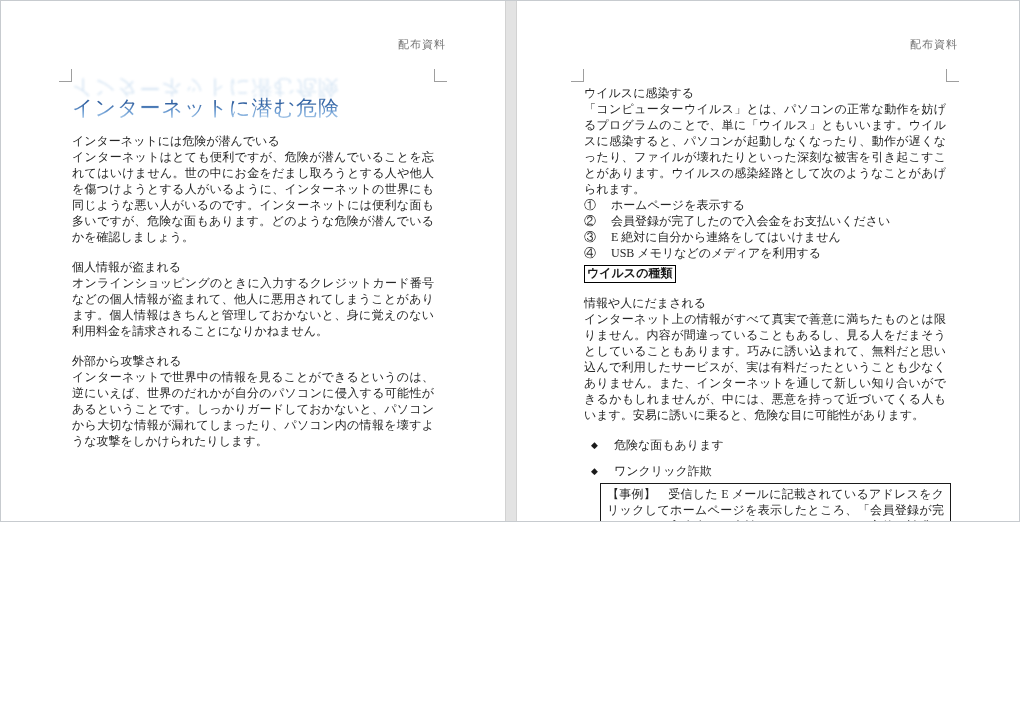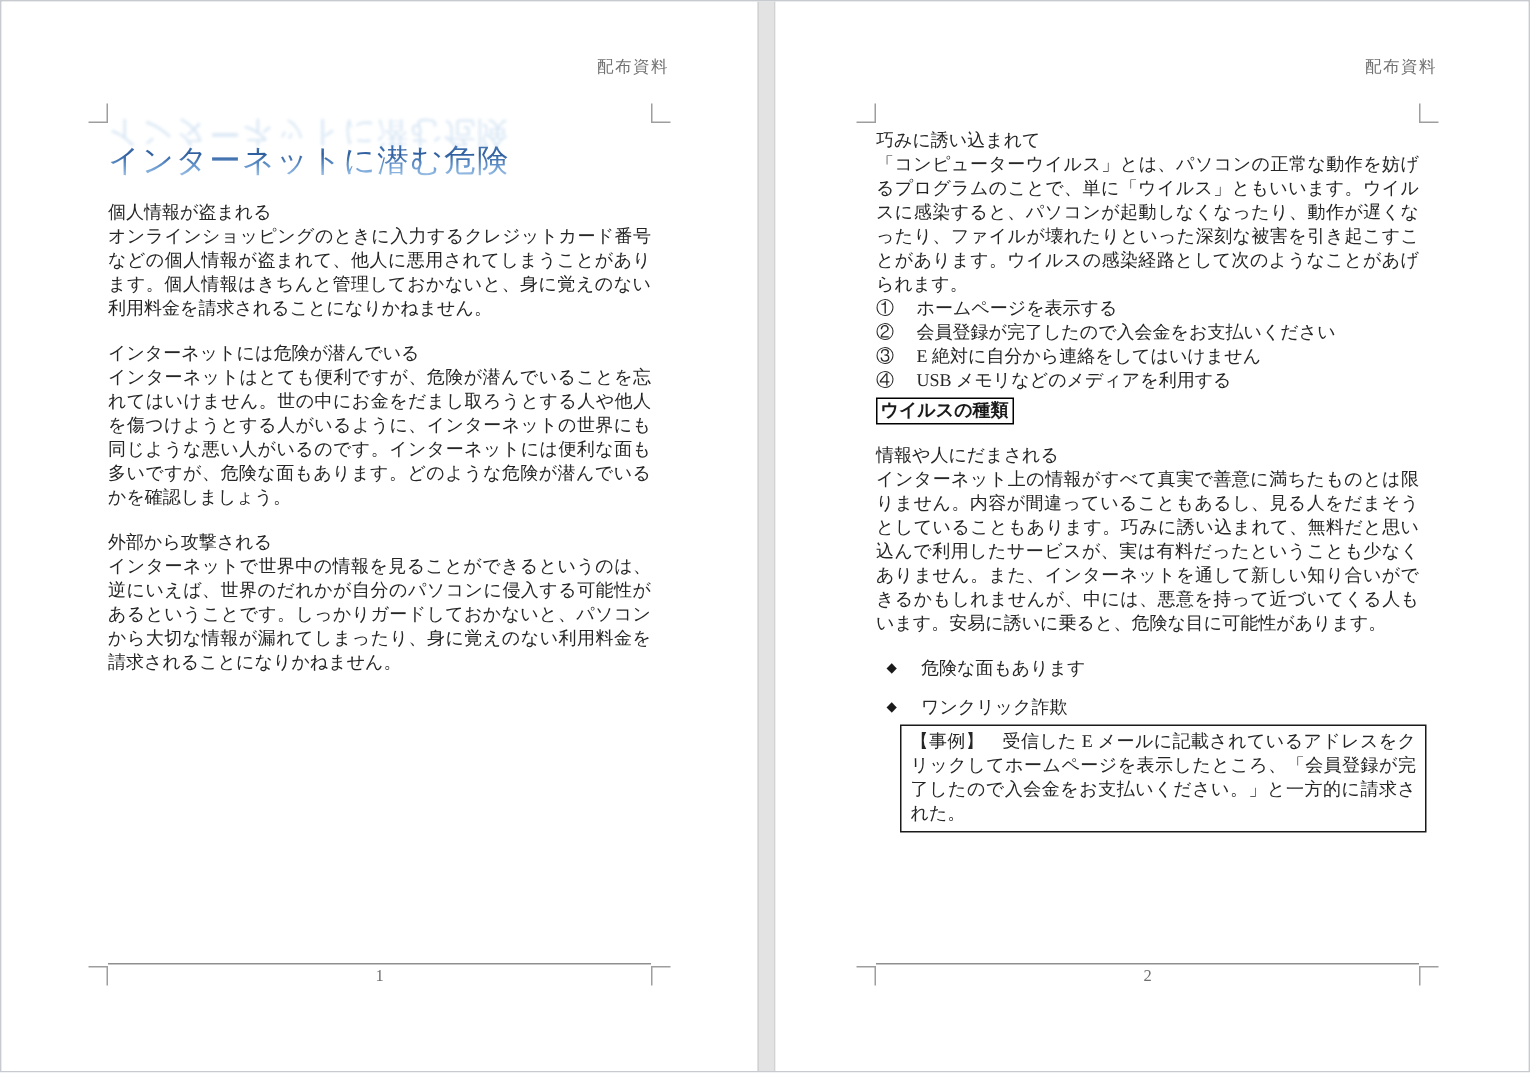--- a/index.html
+++ b/index.html
@@ -5,21 +5,21 @@
   * { margin:0; padding:0; box-sizing:border-box; }
   html,body { background:#ffffff; }
   body {
     width:1020px; height:715px;
     font-family:"Liberation Serif","DejaVu Serif",serif;
     color:#262626;
     position:relative;
   }
   .viewport {
     position:absolute; left:0; top:0;
-    width:1020px; height:715px;
+    width:1020px; height:522px;
     border:1px solid #c7cbcf;
     background:#ffffff;
     overflow:hidden;
   }
   .page { position:absolute; top:0; height:713px; background:#ffffff; }
   .page-1 { left:0;  width:504px; }
   .page-2 { left:516px; width:502px; }
   .seam {
     position:absolute; top:0; left:504px; width:12px; height:713px;
     background:#e3e3e3;
@@ -125,53 +125,53 @@
     <div class="mark bl"></div>
     <div class="mark br"></div>
 
     <div class="textarea">
       <div class="title-wrap">
         <div class="title-reflection">インターネットに潜む危険</div>
         <div class="title-main">インターネットに潜む危険</div>
       </div>
 
       <div class="sec">
+        <div class="sec-heading">インターネットには危険が潜んでいる</div>
+        <div class="sec-body">インターネットはとても便利ですが、危険が潜んでいることを忘れてはいけません。世の中にお金をだまし取ろうとする人や他人を傷つけようとする人がいるように、インターネットの世界にも同じような悪い人がいるのです。インターネットには便利な面も多いですが、危険な面もあります。どのような危険が潜んでいるかを確認しましょう。</div>
+      </div>
+
+      <div class="sec">
         <div class="sec-heading">個人情報が盗まれる</div>
         <div class="sec-body">オンラインショッピングのときに入力するクレジットカード番号などの個人情報が盗まれて、他人に悪用されてしまうことがあります。個人情報はきちんと管理しておかないと、身に覚えのない利用料金を請求されることになりかねません。</div>
       </div>
 
       <div class="sec">
-        <div class="sec-heading">インターネットには危険が潜んでいる</div>
-        <div class="sec-body">インターネットはとても便利ですが、危険が潜んでいることを忘れてはいけません。世の中にお金をだまし取ろうとする人や他人を傷つけようとする人がいるように、インターネットの世界にも同じような悪い人がいるのです。インターネットには便利な面も多いですが、危険な面もあります。どのような危険が潜んでいるかを確認しましょう。</div>
-      </div>
-
-      <div class="sec">
         <div class="sec-heading">外部から攻撃される</div>
-        <div class="sec-body">インターネットで世界中の情報を見ることができるというのは、逆にいえば、世界のだれかが自分のパソコンに侵入する可能性があるということです。しっかりガードしておかないと、パソコンから大切な情報が漏れてしまったり、身に覚えのない利用料金を請求されることになりかねません。</div>
+        <div class="sec-body">インターネットで世界中の情報を見ることができるというのは、逆にいえば、世界のだれかが自分のパソコンに侵入する可能性があるということです。しっかりガードしておかないと、パソコンから大切な情報が漏れてしまったり、パソコン内の情報を壊すような攻撃をしかけられたりします。</div>
       </div>
     </div>
 
     <div class="footer-rule"></div>
     <div class="footer-num">1</div>
   </div>
 
   <div class="seam"></div>
 
   <div class="page page-2">
     <div class="doc-header">配布資料</div>
 
     <div class="mark tl"></div>
     <div class="mark tr"></div>
     <div class="mark bl"></div>
     <div class="mark br"></div>
 
     <div class="textarea">
 
       <div class="sec" style="margin-bottom:0;">
-        <div class="sec-heading">巧みに誘い込まれて</div>
+        <div class="sec-heading">ウイルスに感染する</div>
         <div class="sec-body">「コンピューターウイルス」とは、パソコンの正常な動作を妨げるプログラムのことで、単に「ウイルス」ともいいます。ウイルスに感染すると、パソコンが起動しなくなったり、動作が遅くなったり、ファイルが壊れたりといった深刻な被害を引き起こすことがあります。ウイルスの感染経路として次のようなことがあげられます。</div>
         <div class="list">
           <div class="list-row">
             <span class="list-num">①</span>
             <span class="list-text">ホームページを表示する</span>
           </div>
           <div class="list-row">
             <span class="list-num">②</span>
             <span class="list-text">会員登録が完了したので入会金をお支払いください</span>
           </div>

